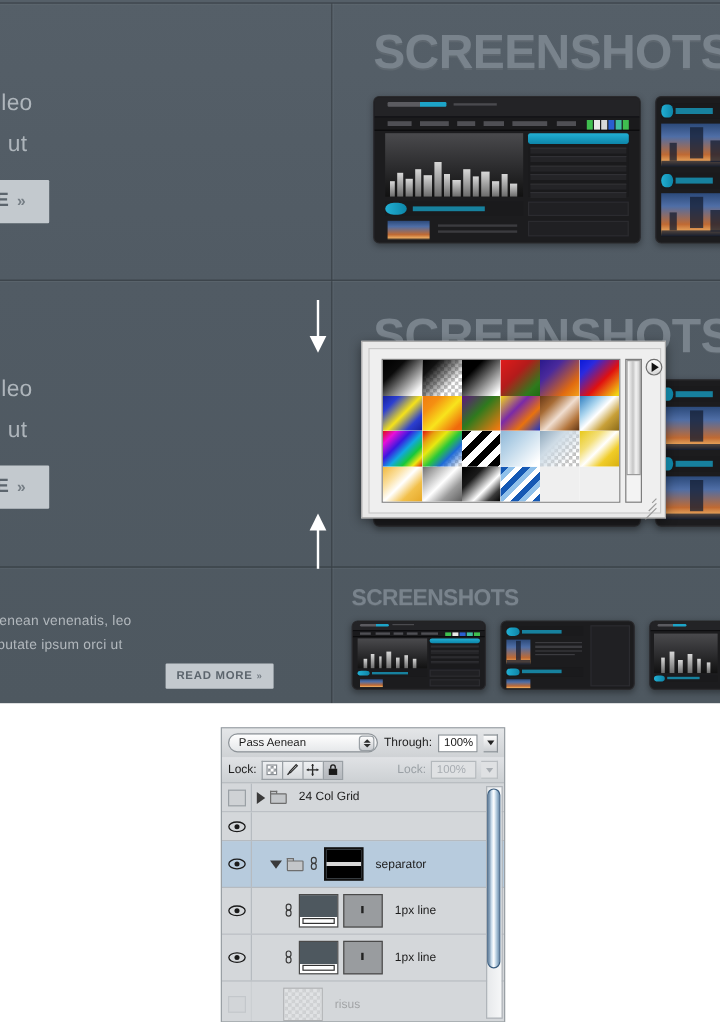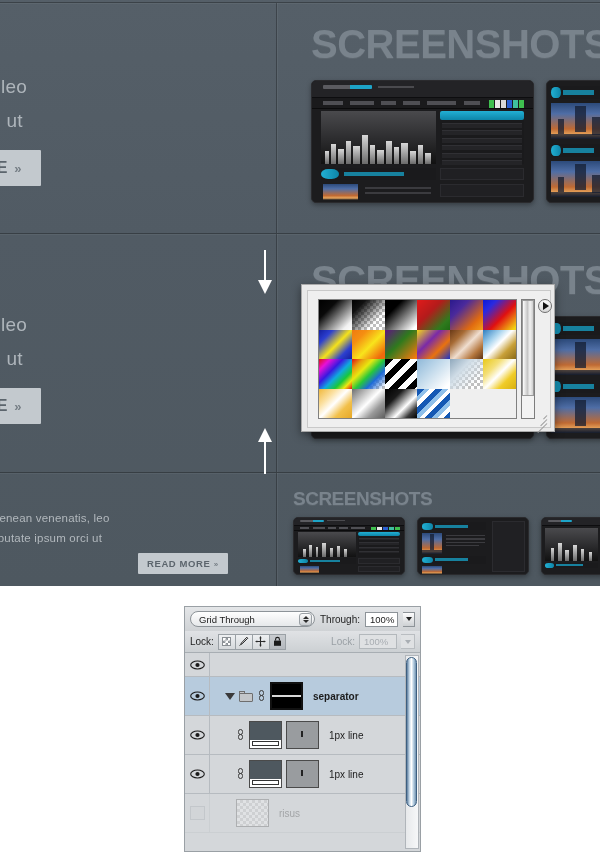--- a/index.html
+++ b/index.html
@@ -196,21 +196,21 @@
     display:flex; align-items:center; justify-content:center; }
   .eyebox { width:15px; height:14px; border:1px solid #9aa0a5; background:#cfd2d5; }
   .eye { width:15px; height:14px; display:flex; align-items:center; justify-content:center; }
   .lbody { flex:1; display:flex; align-items:center; height:100%; gap:4px; padding-left:4px; overflow:hidden; }
   .tri-r { width:0;height:0;border-top:5px solid transparent;border-bottom:5px solid transparent;border-left:7px solid #3a3a3a;}
   .tri-d { width:0;height:0;border-left:5px solid transparent;border-right:5px solid transparent;border-top:7px solid #3a3a3a;}
   .folder { width:14px;height:11px;position:relative; }
   .folder .b { position:absolute; inset:0; top:2px; border:1px solid #6e6e6e; background:#c3c6c9; border-radius:1px;}
   .folder .t { position:absolute; left:0; top:0; width:6px; height:3px; border:1px solid #6e6e6e; border-bottom:none; background:#c3c6c9;}
   .lname { font-size:10px; color:#1c1c1c; }
-  .lname.b { font-weight:bold; }
+  .lname.b { font-weight:normal; }
   .thumb { width:33px; height:28px; border:1px solid #4a4a4a; background:#fff; position:relative; overflow:hidden; flex:none;}
   .thumb.mask { border:2px solid #111; }
   .link { width:9px; height:14px; position:relative; flex:none; }
   .link i { position:absolute; left:2px; width:5px; height:6px; border:1.3px solid #3a3a3a; border-radius:3px; }
   #lp-scroll { position:absolute; right:1px; top:48px; width:14px; bottom:2px; }
   #lp-track { position:absolute; inset:0; background:linear-gradient(90deg,#e7e9eb,#f6f7f8); border:1px solid #b0b5ba; }
   #lp-sb { position:absolute; left:1px; top:2px; width:11px; height:150px; border-radius:6px;
     background:linear-gradient(90deg,#5c7d9e,#cfe0ee 30%,#ffffff 50%,#b9d0e2 72%,#6f90ae);
     border:1px solid #3d5f80; }
 </style>
@@ -575,21 +575,21 @@
       <i style="bottom:5px; width:9px;"></i>
       <i style="bottom:9px; width:5px;"></i>
     </div>
   </div>
 </div>
 
 <div id="layers">
 
   <div class="lp-row1">
     <div class="combo">
-      <span>Grid Through</span>
+      <span>Pass Aenean</span>
       <span class="stepper">
           <i class="u"></i>
           <i class="d"></i>
         </span>
     </div>
     <span class="lbl">Through:</span>
     <div class="numbox">100%</div>
     <div class="ddbtn">
         <span class="t"></span>
       </div>
@@ -621,20 +621,33 @@
       </div>
     </div>
     <span class="lbl dim" style="margin-left:auto">Lock:</span>
     <div class="numbox dim">100%</div>
     <div class="ddbtn dim">
         <span class="t"></span>
       </div>
   </div>
 
   <div id="lp-list">
+      <div class="lrow top">
+        <div class="eyecell">
+          <span class="eyebox"></span>
+        </div>
+        <div class="lbody">
+          <span class="tri-r"></span>
+          <span class="folder">
+            <span class="t"></span>
+            <span class="b"></span>
+          </span>
+          <span class="lname" style="margin-left: 6px;">24 Col Grid</span>
+        </div>
+      </div>
       <div class="lrow top">
         <div class="eyecell">
           <span class="eye">
             <svg width="15" height="10" viewBox="0 0 15 10">
               <ellipse cx="7.5" cy="5" rx="6.8" ry="4" fill="none" stroke="#1a1a1a" stroke-width="1.1"></ellipse>
               <circle cx="7.5" cy="5" r="2.1" fill="#1a1a1a"></circle>
             </svg>
           </span>
         </div>
       </div>

